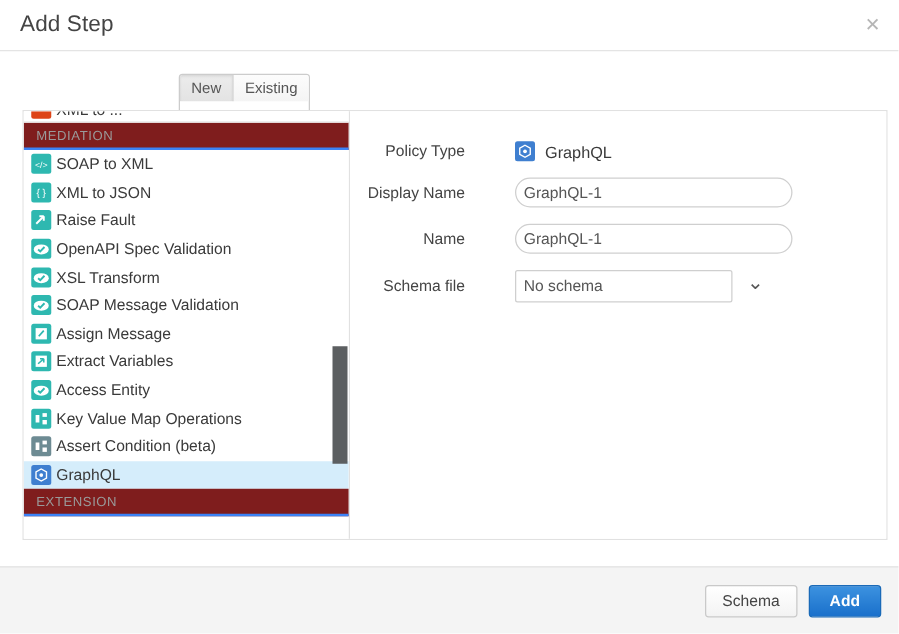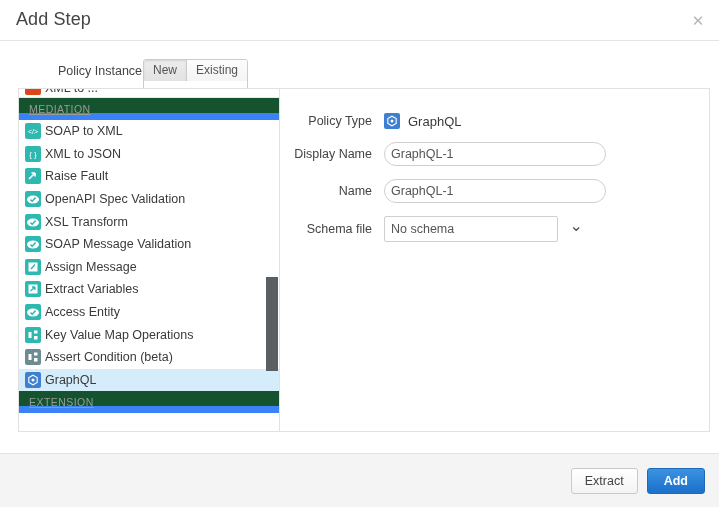--- a/index.html
+++ b/index.html
@@ -100,26 +100,25 @@
     width: 16px; height: 16px; border-radius: 2px;
     background: #dd4417;
   }
   .clip-row .clip-text {
     position: absolute; left: 26px; top: -8px;
     font-size: 12.5px; color: #3a3a3a; white-space: nowrap;
   }
   .grp-head {
     height: 22px; line-height: 22px;
     padding-left: 10px;
-    background: #14532d;
+    background: #7f1d1d;
     color: #9a9a9a;
     font-size: 10.5px;
     letter-spacing: .45px;
-    border-bottom: 7px solid #3b82f6;
-    text-decoration: underline;
+    border-bottom: 2px solid #3b82f6;
   }
   .pol-item {
     height: 22.6px;
     display: flex; align-items: center;
     padding-left: 6px;
     cursor: pointer;
     background: #ffffff;
   }
   .pol-item.selected { background: #d5edfb; }
   .pol-item .ico {
@@ -145,21 +144,21 @@
     background: transparent;
   }
   .scroll-thumb {
     position: absolute; right: 1px;
     top: 188px; width: 12px; height: 94px;
     background: #5c5f61;
   }
 
   
   .form-col { flex: 1; padding: 24px 0 0 0; background: #ffffff; }
-  .form-row { display: flex; align-items: center; margin-bottom: 13px; }
+  .form-row { display: flex; align-items: center; margin-bottom: 13px; gap: 28px; }
   .form-row .f-label {
     width: 104px; text-align: right; padding-right: 12px;
     font-size: 12.5px; color: #444444;
   }
   .ptype-val { display: flex; align-items: center; }
   .ptype-val .ico {
     width: 16px; height: 16px; border-radius: 2px;
     background: #3f7fd0; margin-right: 8px;
     display: flex; align-items: center; justify-content: center;
   }
@@ -221,23 +220,20 @@
 </head>
 <body>
 
 <div class="dialog">
 
   <div class="dlg-header">
     <div class="dlg-title">Add Step</div>
     <button class="close-btn">✕</button>
   </div>
 
-  <div class="pi-row">
-    <div class="pi-label">Policy Instance</div>
-  </div>
   <div class="btn-group">
     <button class="seg active">New</button>
     <button class="seg inactive">Existing</button>
   </div>
 
   <div class="panel">
 
     <div class="list-col">
 
       <div class="clip-row">
@@ -405,18 +401,18 @@
           <div class="sel-input">No schema</div>
           <span class="sel-arrow" style="font-size: 16px; top: 0px; color: rgb(85, 85, 85);">⌄</span>
         </div>
       </div>
 
     </div>
   </div>
 
   <div class="dlg-footer">
     <div class="foot-btns">
-      <button class="btn btn-cancel">Extract</button>
+      <button class="btn btn-cancel">Schema</button>
       <button class="btn btn-add">Add</button>
     </div>
   </div>
 
 </div>
 
 </body></html>

